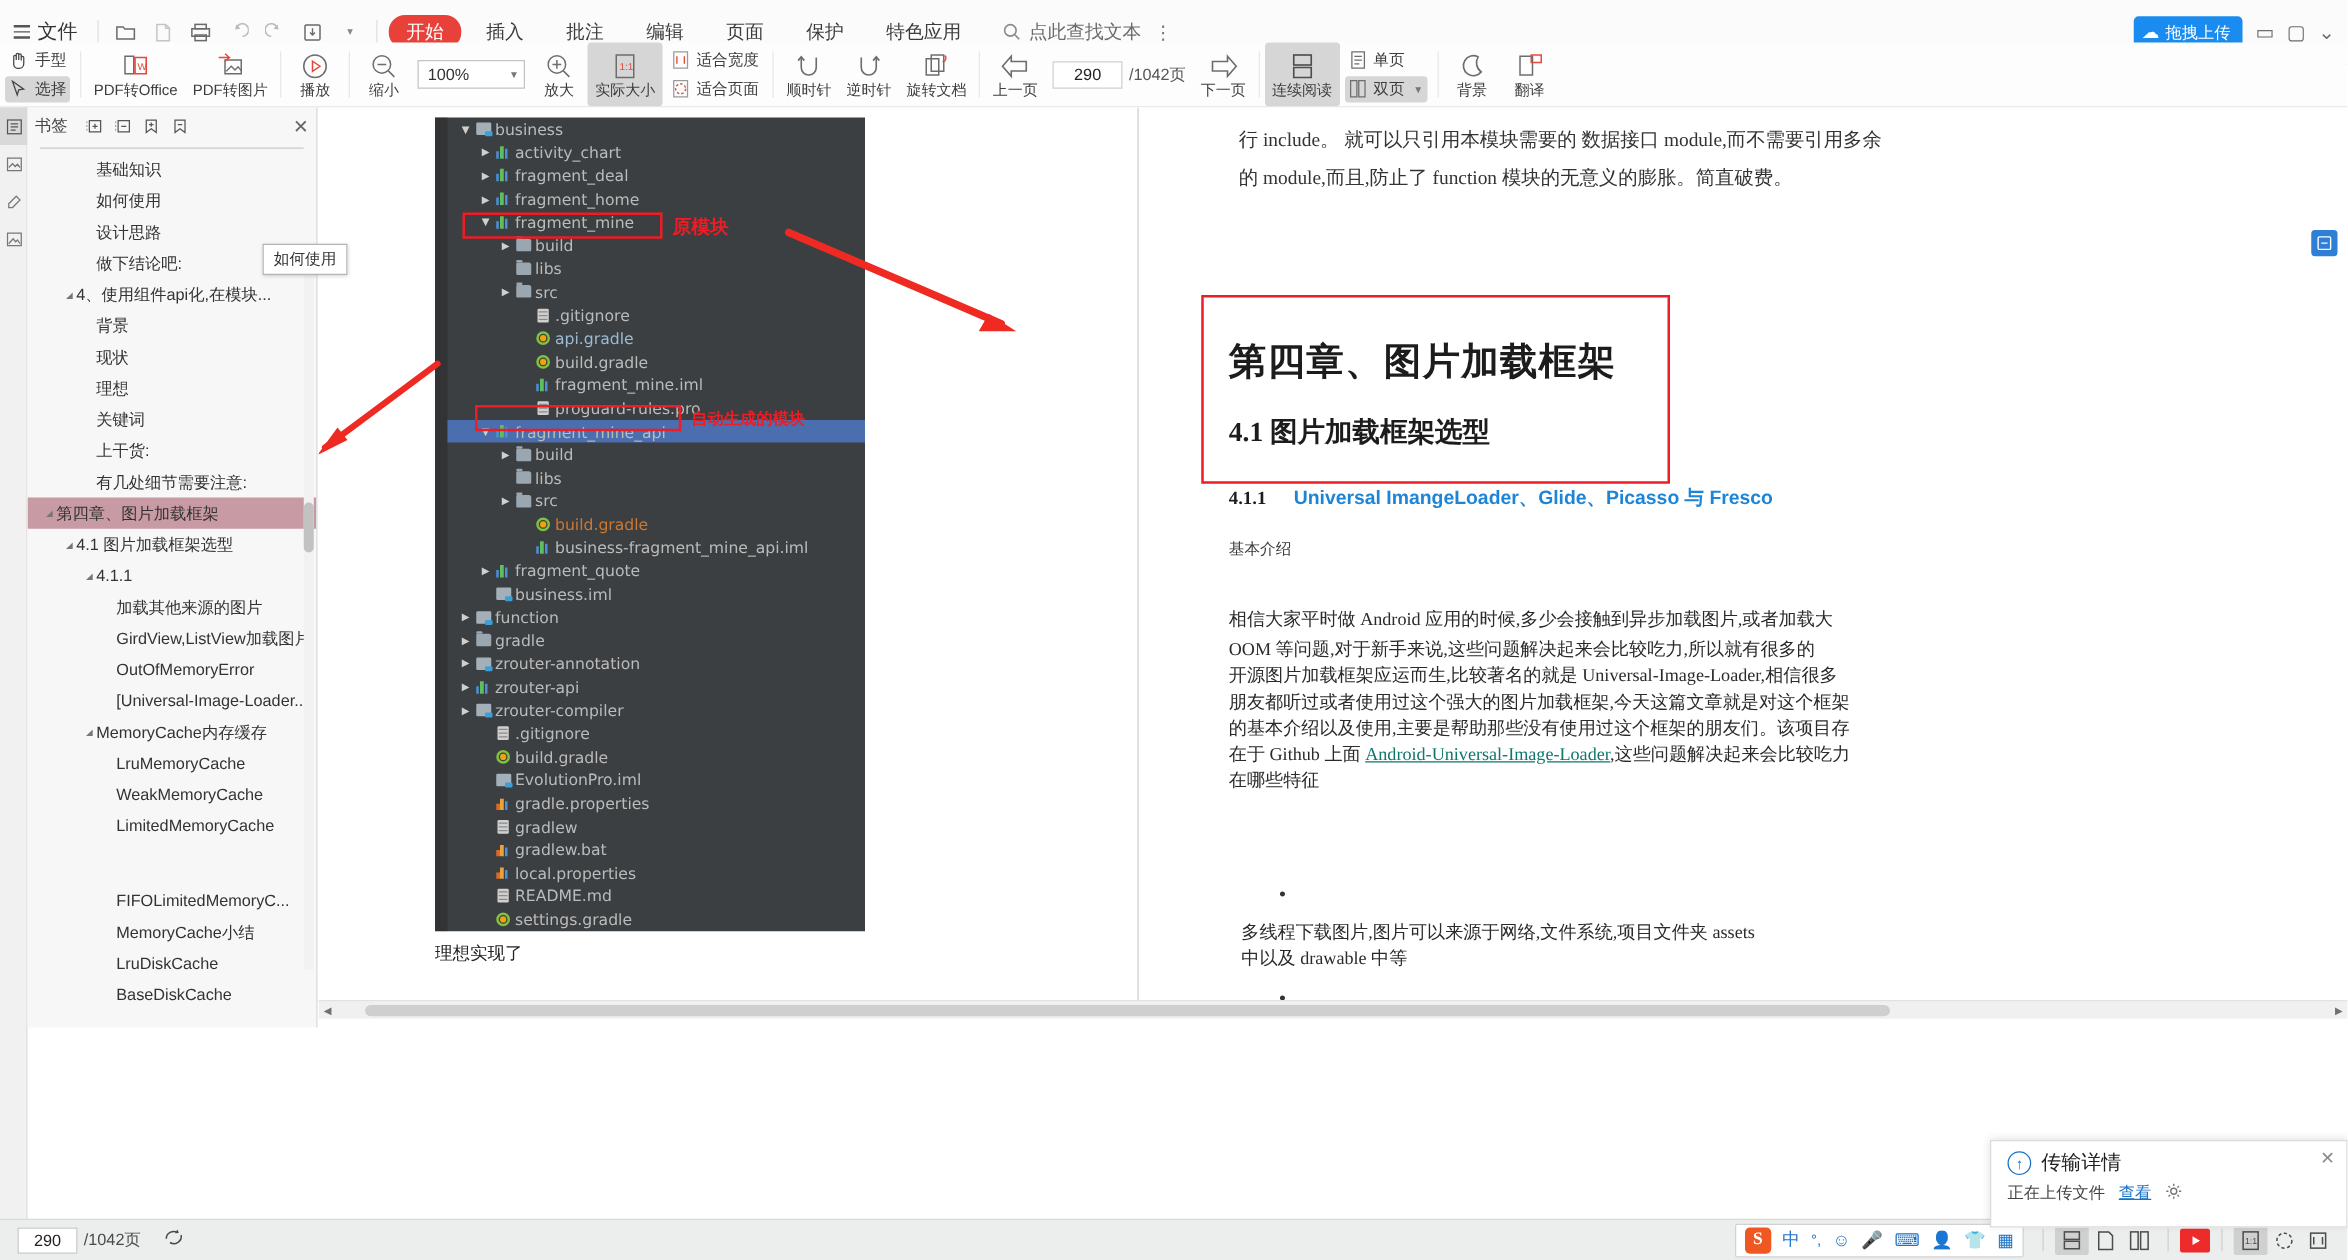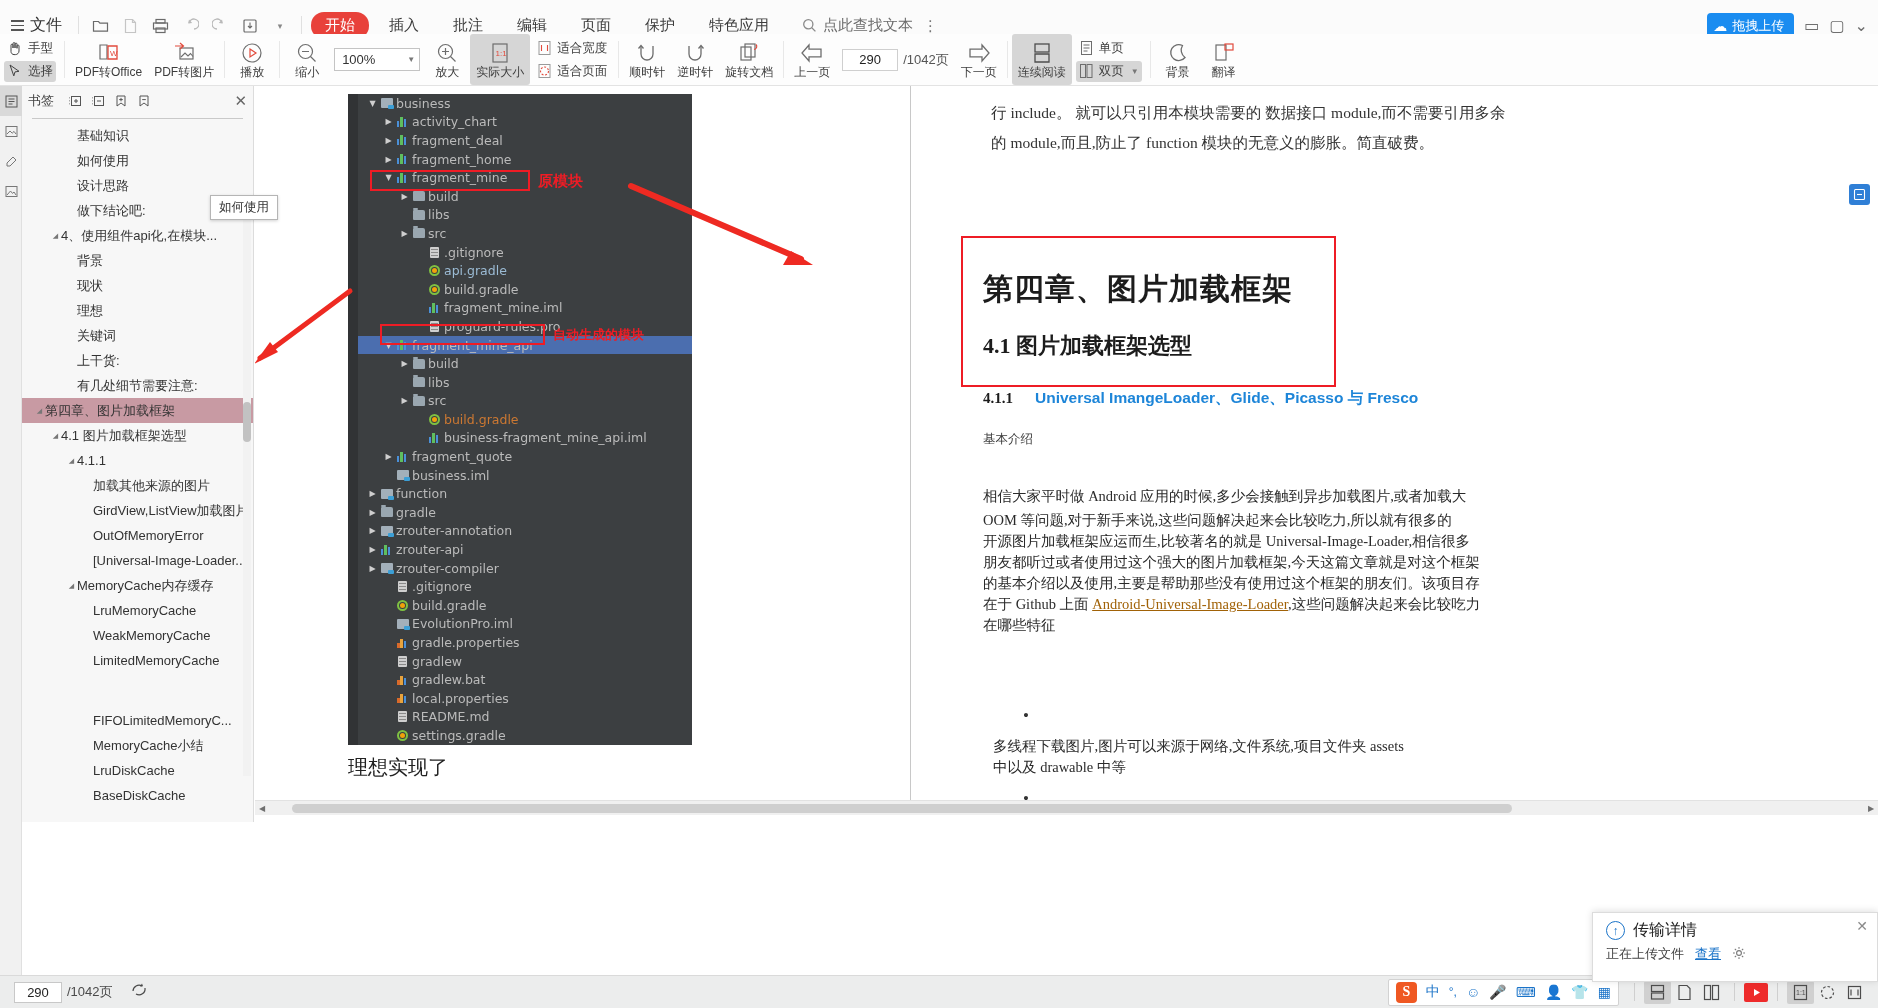--- a/index.html
+++ b/index.html
@@ -137,33 +137,33 @@
   .ic-gr:after{content:"";position:absolute;left:1px;top:1px;width:5px;height:5px;border-radius:50%;background:#f0a30a;}
   .ic-doc { width:9px;height:11px;background:#cfcfcf;border-radius:1px; position:relative;}
   .ic-doc:after{content:"";position:absolute;left:1px;top:2px;right:1px;height:1px;background:#8a8a8a;box-shadow:0 3px 0 #8a8a8a,0 6px 0 #8a8a8a;}
   .ic-prop { width:11px;height:10px; display:inline-block; position:relative;}
   .ic-prop i{position:absolute;bottom:0;width:2.6px;}
   .nm.gradle { color:#9bbbd4; }
   .nm.red { color:#cc7832; }
   .redbox { position:absolute; border:2.5px solid #ee1c25; }
   .anno { position:absolute; color:#ee1c25; font-size:15px; font-weight:bold; white-space:nowrap;}
 
-  .idecaption { position:absolute; left:93px; top:668px; font-size:20px; color:#222; font-family:Liberation Serif, serif;}
+  .idecaption { position:absolute; left:93px; top:668px; font-size:14px; color:#222; font-family:Liberation Serif, serif;}
 
   
   .rp { position:absolute; font-family:"Liberation Serif","DejaVu Serif", serif; color:#1c1c1c; }
   .rp-line { font-size:15.5px; line-height:26px; color:#333; }
   .titlebox { position:absolute; border:2.5px solid #ee1c25; }
   .h1c { font-size:30px; font-weight:bold; letter-spacing:1px; font-family:"Liberation Serif", serif;}
   .h2c { font-size:22px; font-weight:bold; font-family:"Liberation Serif", serif;}
   .h3n { font-size:15px; font-weight:bold; font-family:"Liberation Serif", serif;}
   .h3t { font-size:15.5px; font-weight:bold; color:#1d85d8; font-family:"Liberation Sans", sans-serif;}
   .body-s { font-size:12.5px; color:#3a3a3a; font-family:"Liberation Serif", serif;}
   .body-p { font-size:14.5px; line-height:21px; color:#2a2a2a; font-family:"Liberation Serif", serif;}
-  .lnk { color:#a16207; text-decoration:underline; }
+  .lnk { color:#0f766e; text-decoration:underline; }
   .bullet { font-size:17px; color:#333; }
 
   
   .arrow { position:absolute; pointer-events:none; }
 
   
   .hscroll {
     position:absolute; left:255px; top:800px; width:1623px; height:15px;
     background:#f0f0f0; border-top:1px solid #e2e2e2; display:flex; align-items:center;
   }

